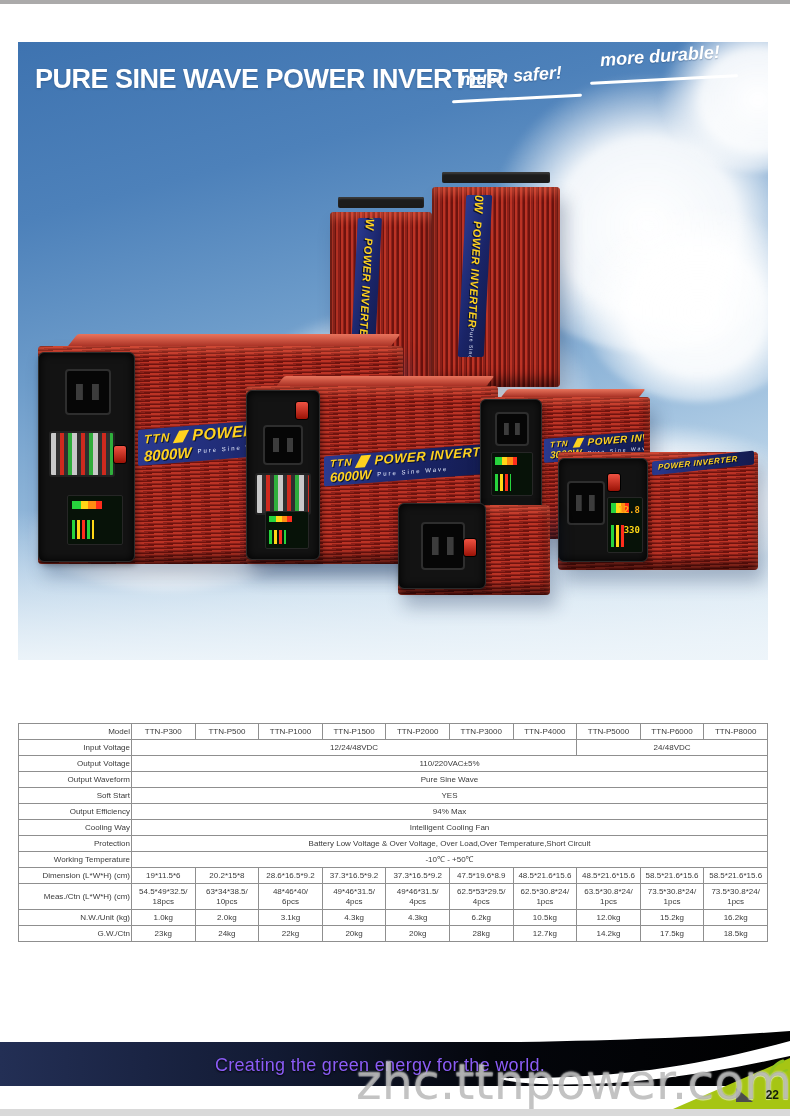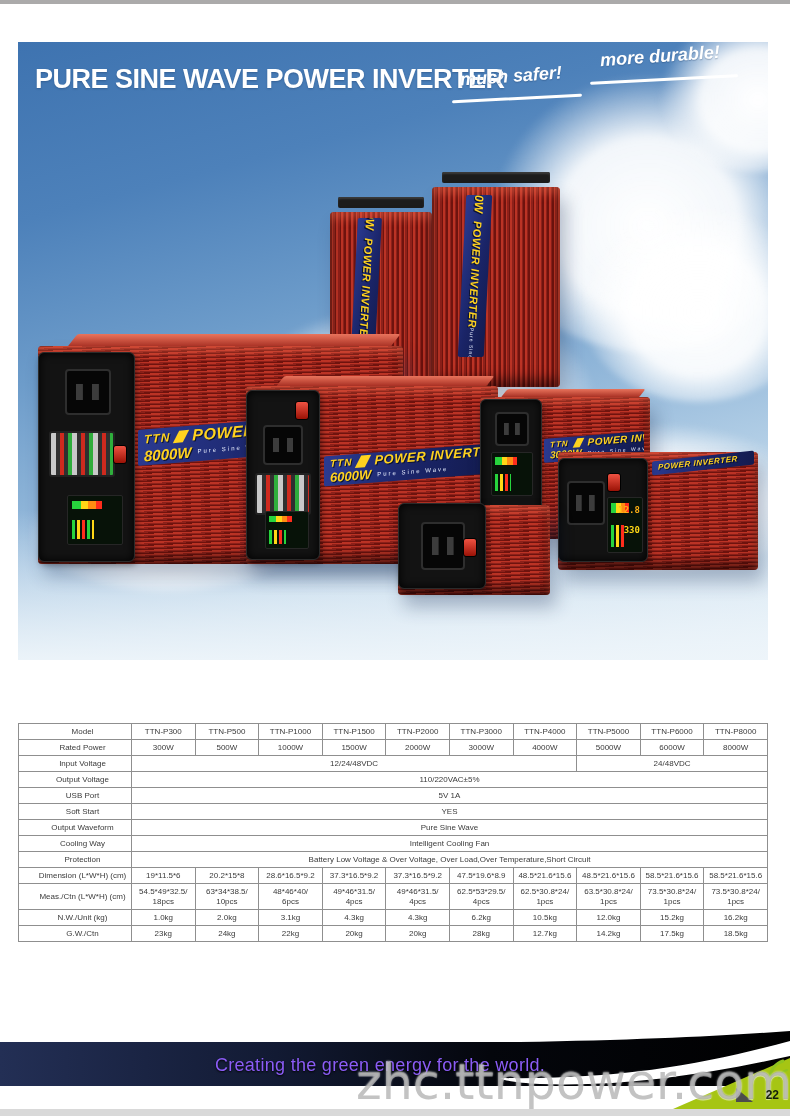--- a/index.html
+++ b/index.html
@@ -78,21 +78,21 @@
   
   .spec-bar{position:absolute;left:18px;top:678px;width:750px;height:30px;background:#2a6c8d;
             border-top:3px solid #1a5b80;box-sizing:border-box;display:flex;align-items:center;}
   .spec-bar h2{margin:0 0 0 12px;color:#fff;font-size:20px;font-weight:bold;letter-spacing:.3px;}
 
   
   .spec-table{position:absolute;left:18px;top:723px;width:750px;}
   table{border-collapse:collapse;width:750px;table-layout:fixed;}
   td{border:1px solid #8f8f8f;font-size:8px;color:#3a3a3a;text-align:center;
      padding:2.5px 1px;white-space:pre-line;word-wrap:break-word;line-height:1.25;}
-  td.lbl{text-align:center;padding-left:16px;width:113px;}
+  td.lbl{text-align:right;padding-left:16px;width:113px;}
 
   
   .footer{position:absolute;left:0;top:1030px;width:790px;height:86px;}
   .footer svg{position:absolute;left:0;top:0;}
   .banner-text{position:absolute;left:0;top:15px;width:760px;height:40px;display:flex;
                align-items:center;justify-content:center;color:#8b5cf6;font-size:18px;
                letter-spacing:.3px;text-shadow:0 1px 2px #000;}
   .watermark{position:absolute;right:-2px;top:24px;font-size:49px;letter-spacing:0;
              font-family:"DejaVu Sans",sans-serif;color:rgba(135,135,135,.5);
              text-shadow:0 0 2px rgba(255,255,255,.75), 0 1px 0 rgba(255,255,255,.4);
@@ -268,60 +268,51 @@
             <td>TTN-P1000</td>
             <td>TTN-P1500</td>
             <td>TTN-P2000</td>
             <td>TTN-P3000</td>
             <td>TTN-P4000</td>
             <td>TTN-P5000</td>
             <td>TTN-P6000</td>
             <td>TTN-P8000</td>
           </tr>
           <tr>
-            <td class="lbl">Rated Power</td>
-            <td>300W</td>
-            <td>500W</td>
-            <td>1000W</td>
-            <td>1500W</td>
-            <td>2000W</td>
-            <td>3000W</td>
-            <td>4000W</td>
-            <td>5000W</td>
-            <td>6000W</td>
-            <td>8000W</td>
-          </tr>
-          <tr>
             <td class="lbl">Input Voltage</td>
             <td colspan="7">12/24/48VDC</td>
             <td colspan="3">24/48VDC</td>
           </tr>
           <tr>
             <td class="lbl">Output Voltage</td>
             <td colspan="10">110/220VAC±5%</td>
           </tr>
           <tr>
-            <td class="lbl">USB Port</td>
-            <td colspan="10">5V 1A</td>
+            <td class="lbl">Output Waveform</td>
+            <td colspan="10">Pure Sine Wave</td>
           </tr>
           <tr>
             <td class="lbl">Soft Start</td>
             <td colspan="10">YES</td>
           </tr>
           <tr>
-            <td class="lbl">Output Waveform</td>
-            <td colspan="10">Pure Sine Wave</td>
+            <td class="lbl">Output Efficiency</td>
+            <td colspan="10">94% Max</td>
           </tr>
           <tr>
             <td class="lbl">Cooling Way</td>
             <td colspan="10">Intelligent Cooling Fan</td>
           </tr>
           <tr>
             <td class="lbl">Protection</td>
             <td colspan="10">Battery Low Voltage &amp; Over Voltage, Over Load,Over Temperature,Short Circuit</td>
+          </tr>
+          <tr>
+            <td class="lbl">Working Temperature</td>
+            <td colspan="10">-10℃ - +50℃</td>
           </tr>
           <tr>
             <td class="lbl">Dimension (L*W*H) (cm)</td>
             <td>19*11.5*6</td>
             <td>20.2*15*8</td>
             <td>28.6*16.5*9.2</td>
             <td>37.3*16.5*9.2</td>
             <td>37.3*16.5*9.2</td>
             <td>47.5*19.6*8.9</td>
             <td>48.5*21.6*15.6</td>

